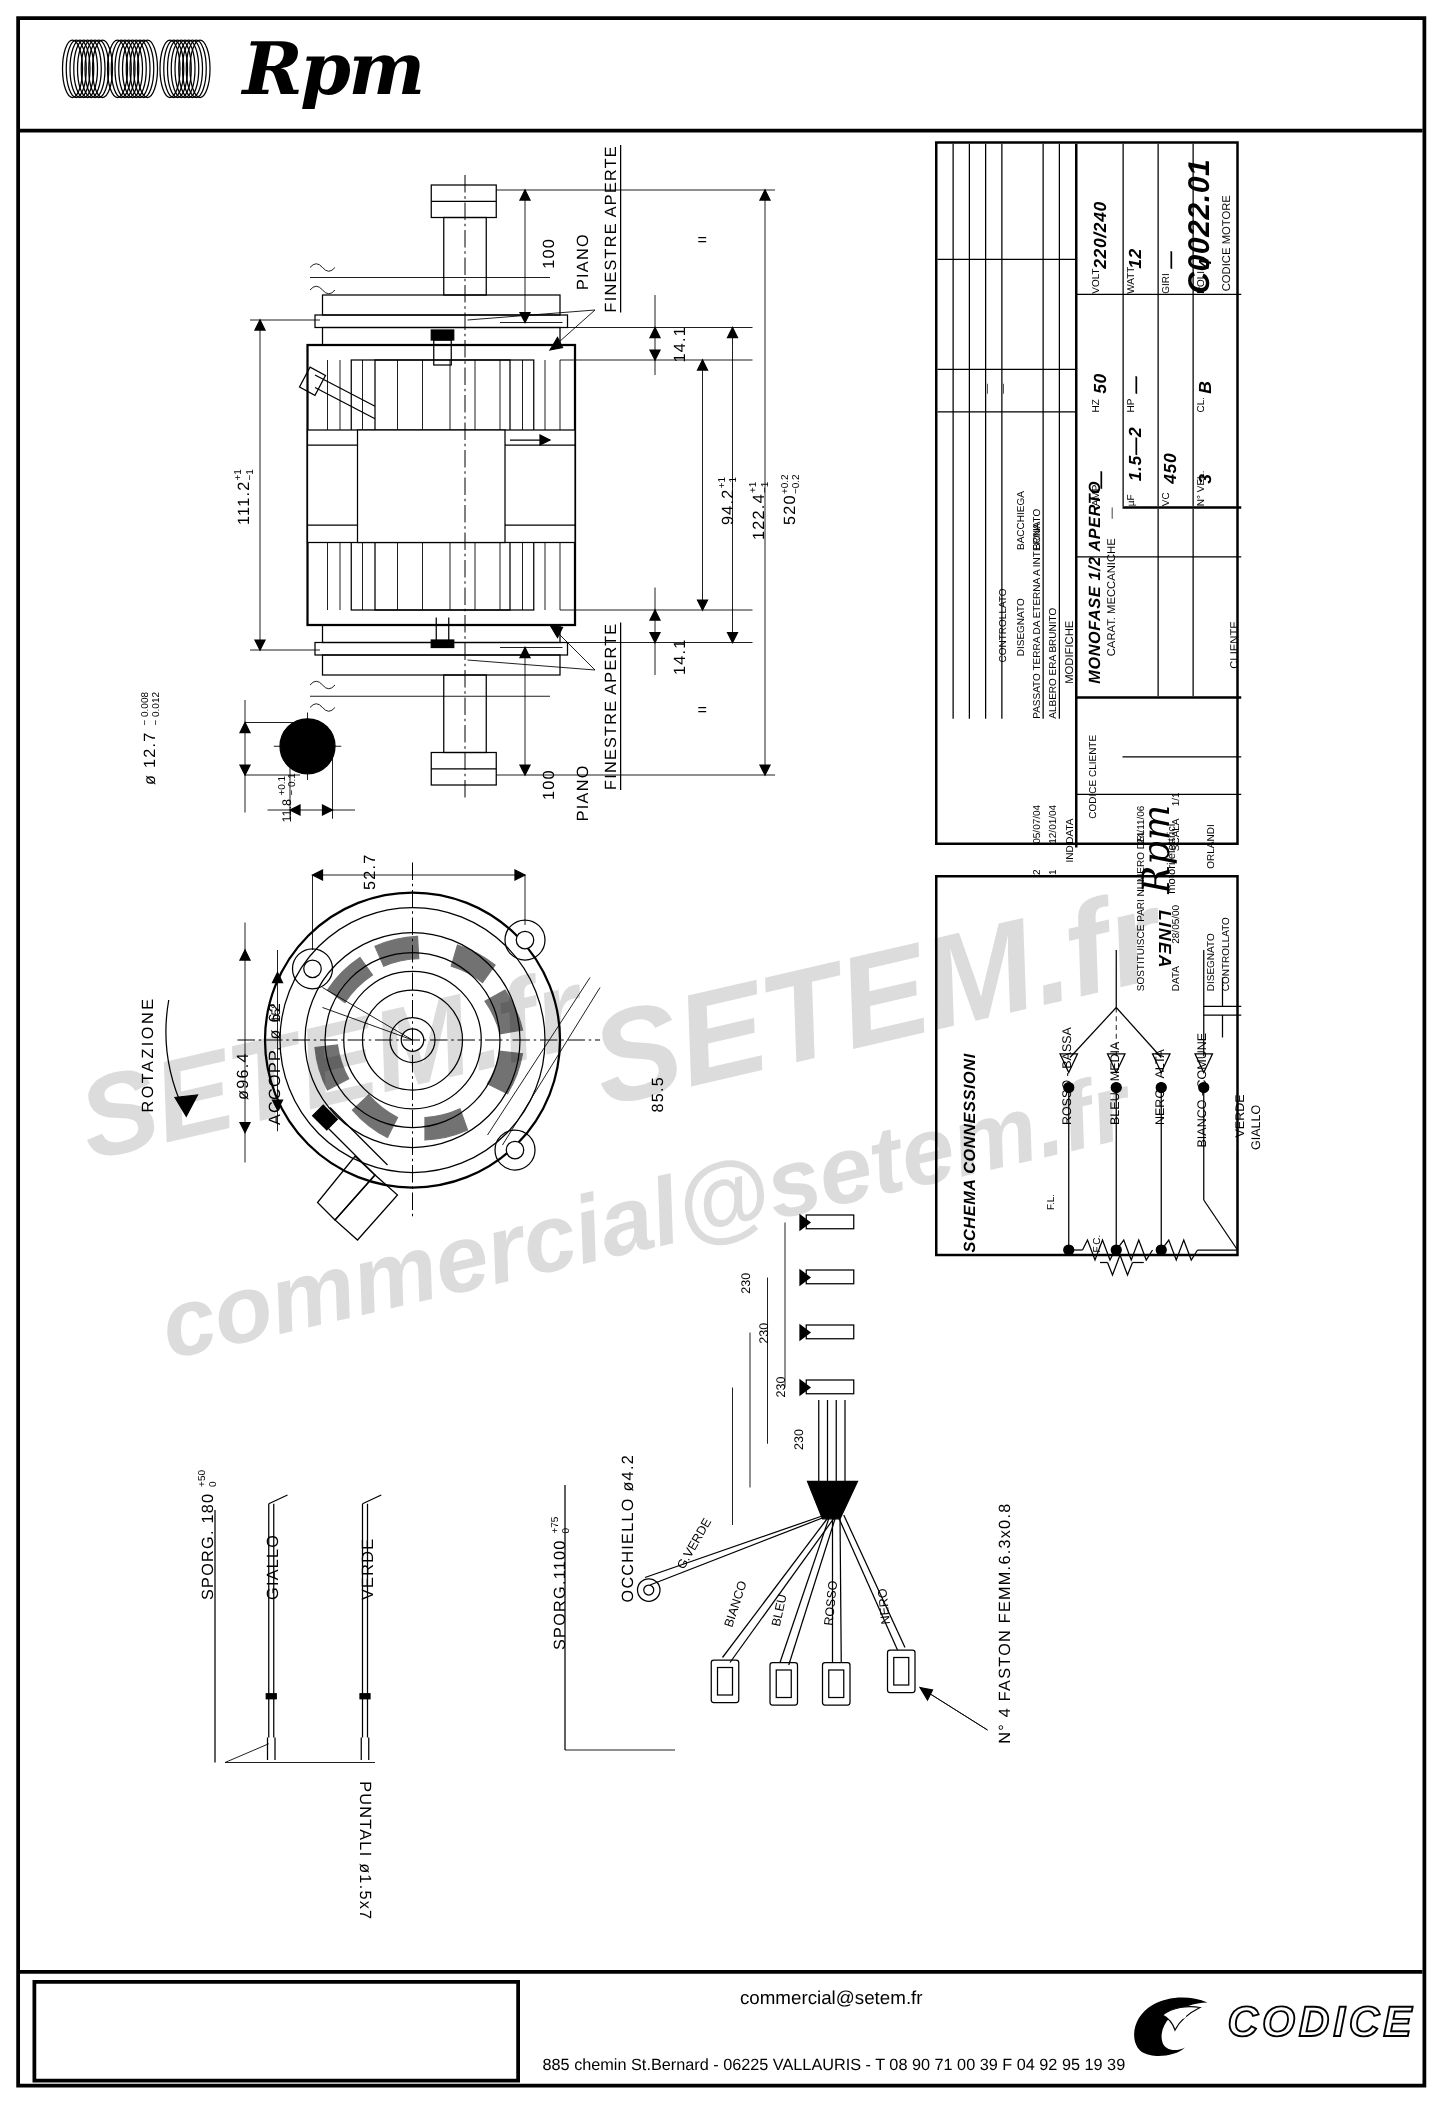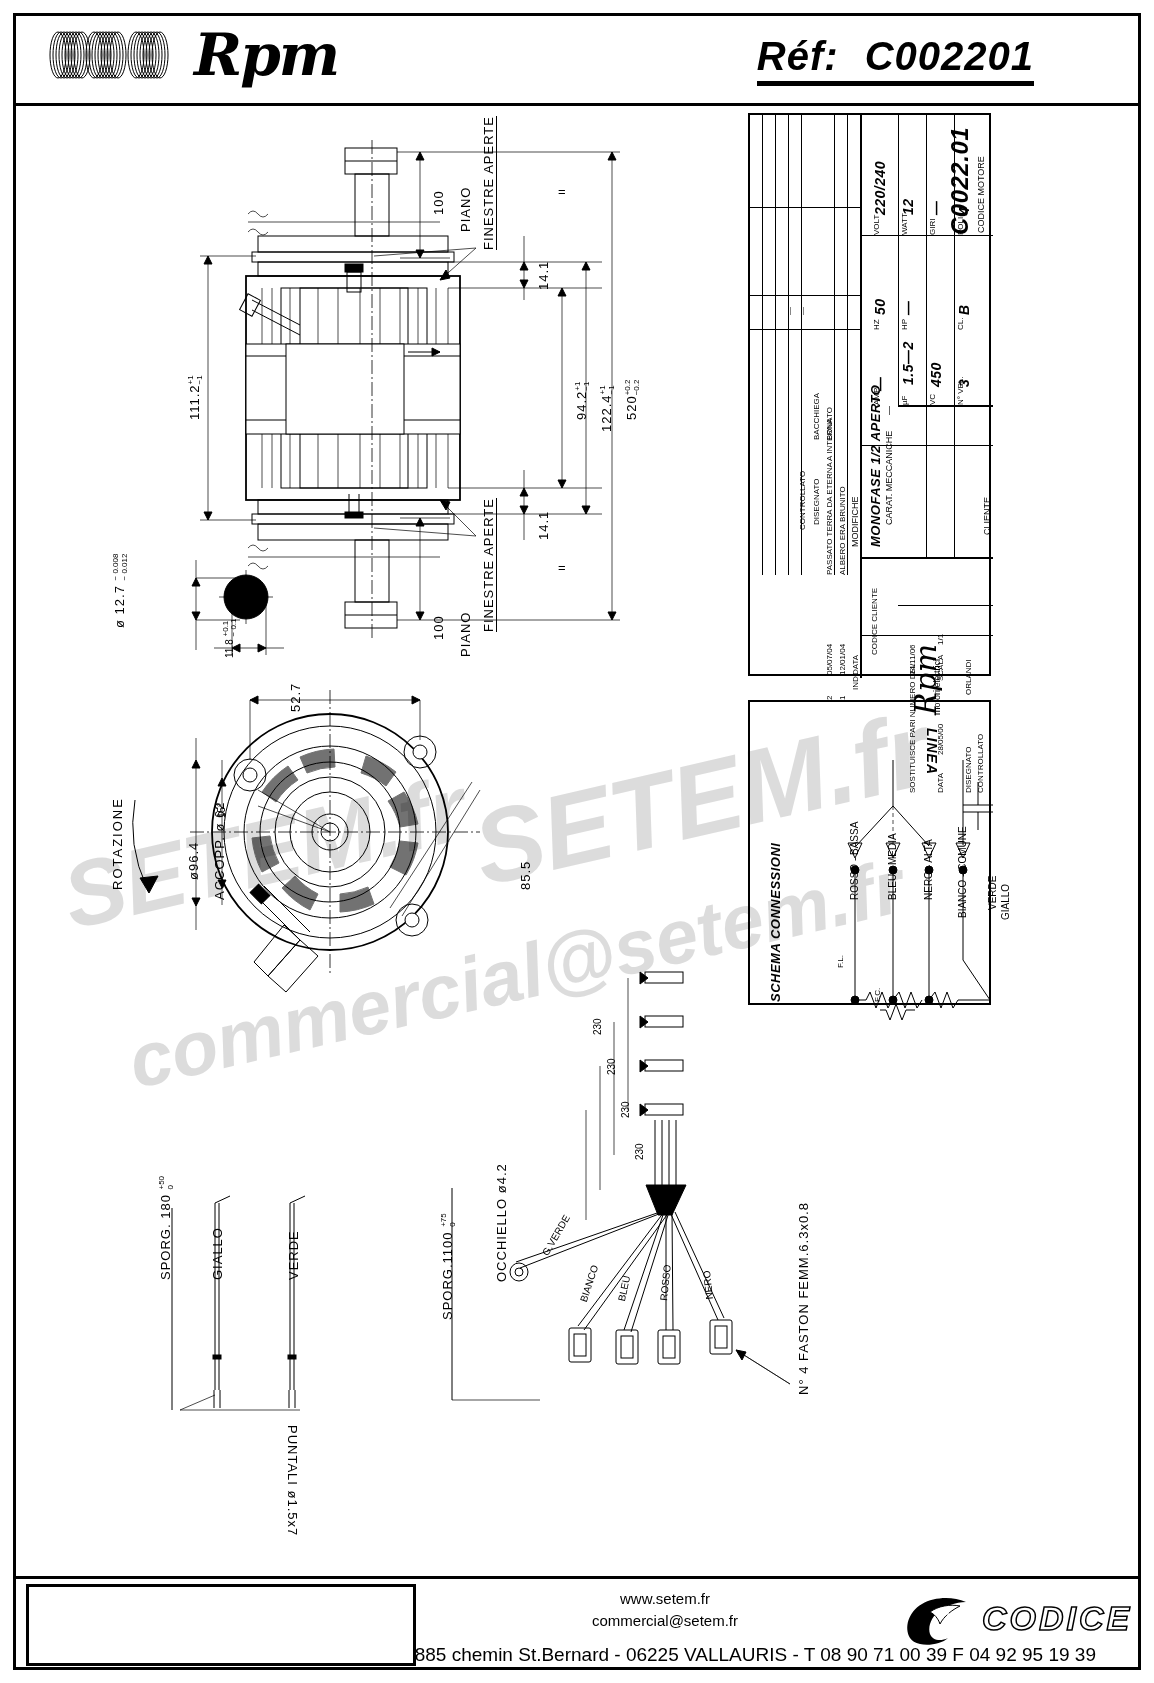--- a/index.html
+++ b/index.html
@@ -132,23 +132,23 @@
   }
   .code-lbl { font-size: 20px; font-weight: bold; font-style: italic; }
   .code-num { font-size: 44px; font-weight: bold; font-style: italic;
               line-height: 0.95; letter-spacing: 1px; }
   .foot-mid {
     position: absolute; left: 430px; top: 1588px;
     width: 470px; text-align: center;
     font-size: 15px; line-height: 1.45;
   }
   .foot-addr {
-    position: absolute; left: 396px; top: 1644px;
-    width: 700px; text-align: right;
-    font-size: 19px;
+    position: absolute; left: 434px; top: 1644px;
+    width: 700px; text-align: left;
+    font-size: 13px;
   }
   .setem-logo {
     position: absolute; left: 900px; top: 1590px;
     display: flex; align-items: center; gap: 4px;
   }
   .setem-word {
     font-size: 34px; font-weight: bold; font-style: italic;
     letter-spacing: 3px;
     color: #fff;
     -webkit-text-stroke: 1.5px #000;
@@ -199,23 +199,20 @@
             <ellipse cx="115" cy="28" rx="8" ry="23"></ellipse>
           <ellipse cx="118" cy="28" rx="8" ry="23"></ellipse>
             <ellipse cx="121" cy="28" rx="8" ry="23"></ellipse>
           <ellipse cx="124" cy="28" rx="8" ry="23"></ellipse>
         </g>
       </g>
     </svg>
     <span class="logo-text">Rpm</span>
   </div>
 
-  <div class="ref-block">
-    <span class="ref-lbl">Réf:</span><span>C002201</span>
-  </div>
   <div class="hdr-rule"></div>
 
   <div class="wm wm1">SETEM.fr</div>
   <div class="wm wm2">SETEM.fr</div>
   <div class="wm wm3">commercial@setem.fr</div>
 
   <svg class="dwg" width="1154" height="1683">
 
     <g>
 
@@ -718,21 +715,20 @@
   <div class="dt rot90 sm" style="left:957px; top:918px;">BIANCO - COMUNE</div>
   <div class="dt rot90 sm" style="left:987px; top:910px;">VERDE</div>
   <div class="dt rot90 sm" style="left:1000px; top:920px;">GIALLO</div>
   <div class="dt rot90 xs" style="left:836px; top:968px;">F.L.</div>
   <div class="dt rot90 xs" style="left:873px; top:1002px;">F.C.</div>
 
   <div class="foot-rule"></div>
   <div class="code-box">
   </div>
   <div class="foot-mid">
-    <div>www.setem.fr</div>
     <div>commercial@setem.fr</div>
   </div>
   <div class="foot-addr">885 chemin St.Bernard  -  06225 VALLAURIS  -  T 08 90 71 00 39   F 04 92 95 19 39</div>
   <div class="setem-logo">
     <svg width="78" height="56" viewBox="0 0 78 56">
       <path d="M10 48 C4 38 8 22 22 14 C34 7 52 6 66 12 C56 12 44 16 36 24 C30 30 28 38 30 44 C32 50 40 52 48 48 C42 54 28 56 20 54 C15 53 12 51 10 48 Z" fill="#000"></path>
       <path d="M30 22 C38 16 50 14 60 16 C52 20 44 26 40 34 C38 28 34 24 30 22 Z" fill="#fff" stroke="#000" stroke-width="1"></path>
       <circle cx="46" cy="22" r="3" fill="#fff"></circle>
     </svg>
     <span class="setem-word">CODICE</span>

